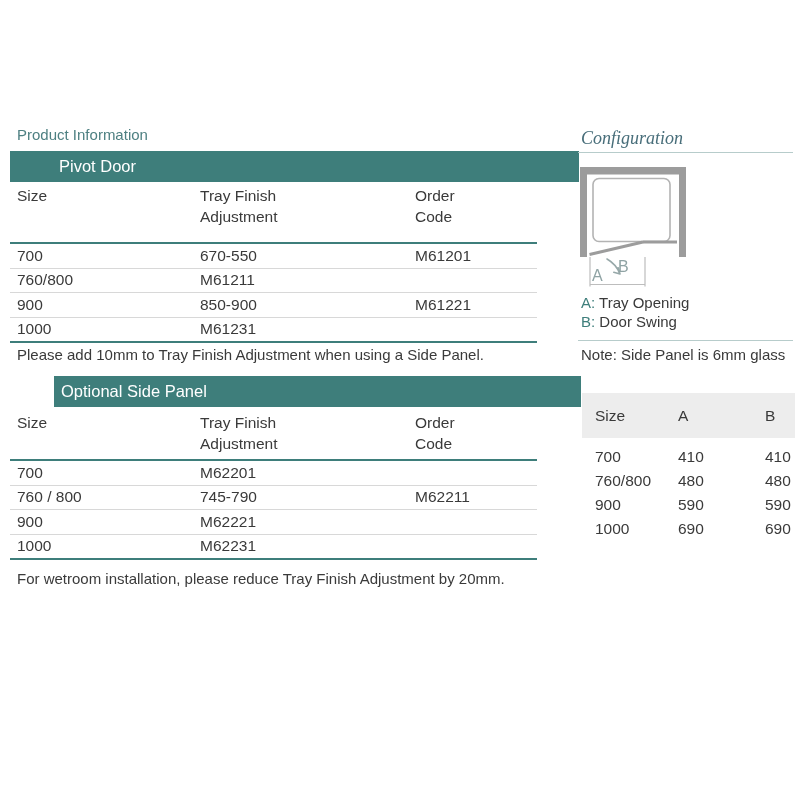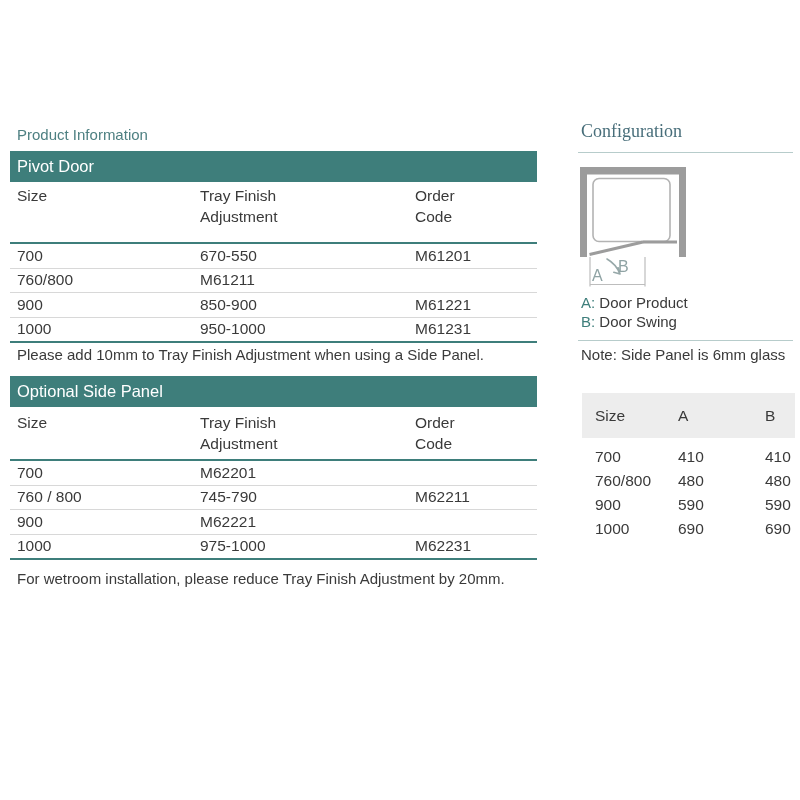--- a/index.html
+++ b/index.html
@@ -10,22 +10,22 @@
   
   .left-col { position:absolute; left:10px; top:120px; width:527px; }
   .section-title {
     position:absolute; left:7px; top:6px; font-size:15px; color:#4e8082;
   }
   .band {
     position:absolute; left:0; width:527px; height:31px;
     background:#3e7e7b; color:#ffffff; font-size:16.5px; line-height:31px;
   }
   .band span { padding-left:7px; }
-  .band1 { top:31px; }
-  .band2 { top:256px; }
+  .band1 { top:31px;padding-left:42px; }
+  .band2 { top:256px;margin-left:44px; }
   .thead {
     position:absolute; left:0; width:527px;
     display:grid; grid-template-columns:190px 215px 1fr;
     font-size:15.5px; line-height:21px; color:#3a3a3a;
   }
   .thead1 { top:65px; }
   .thead2 { top:292px; }
   .thead .hcell:first-child { padding-left:7px; }
   .tbody {
     position:absolute; left:0; width:527px;
@@ -39,22 +39,22 @@
     border-bottom:1px solid #d8d8d8; font-size:15.5px;
   }
   .trow:last-child { border-bottom:none; }
   .trow .tcell:first-child { padding-left:7px; }
   .tnote { position:absolute; left:7px; width:515px; font-size:15px; color:#3a3a3a; }
   .tnote1 { top:226px; }
   .tnote2 { top:450px; }
   
   .right-col { position:absolute; left:578px; top:120px; width:217px; }
   .config-title {
-    position:absolute; left:3px; top:1px;
-    font-family:"Liberation Serif", serif; 
+    position:absolute; left:3px; top:8px;
+    font-family:"Liberation Serif", serif; font-style:italic;
     font-size:18px; color:#486e7a;
   }
   .hline { position:absolute; left:0; width:215px; border-top:1px solid #b7cccb; }
   .hline1 { top:32px; }
   .hline2 { top:220px; }
   .diagram { position:absolute; left:2px; top:47px; }
   .legend { position:absolute; left:3px; top:174px; font-size:15px; line-height:18.5px; }
   .legend .key { color:#3e7e7b; }
   .right-note { position:absolute; left:3px; top:226px; font-size:15px; color:#3a3a3a; }
   .dims-table { position:absolute; left:0; top:273px; width:217px; }
@@ -107,21 +107,20 @@
           <div class="tcell">760/800</div>
           <div class="tcell">M61211</div>
         </div>
         <div class="trow">
           <div class="tcell">900</div>
           <div class="tcell">850-900</div>
           <div class="tcell">M61221</div>
         </div>
         <div class="trow">
           <div class="tcell">1000</div>
-          <div class="tcell">950-1000</div>
           <div class="tcell">M61231</div>
         </div>
       </div>
     <div class="tnote tnote1">Please add 10mm to Tray Finish Adjustment when using a Side Panel.</div>
 
     <div class="band band2">
       <span>Optional Side Panel</span>
     </div>
     <div class="thead thead2">
         <div class="hcell">
@@ -146,21 +145,20 @@
           <div class="tcell">760 / 800</div>
           <div class="tcell">745-790</div>
           <div class="tcell">M62211</div>
         </div>
         <div class="trow">
           <div class="tcell">900</div>
           <div class="tcell">M62221</div>
         </div>
         <div class="trow">
           <div class="tcell">1000</div>
-          <div class="tcell">975-1000</div>
           <div class="tcell">M62231</div>
         </div>
       </div>
     <div class="tnote tnote2">For wetroom installation, please reduce Tray Finish Adjustment by 20mm.</div>
   </div>
 
   <div class="right-col">
 
     <div class="config-title">Configuration</div>
     <div class="hline hline1"></div>
@@ -183,21 +181,21 @@
 
       <path d="M 27 92 Q 36 97 40 107 M 40 107 l -1.8 -6.2 M 40 107 l -6.2 -1.8" fill="none" stroke="#97a8a9" stroke-width="1.6" stroke-linecap="round"></path>
 
       <text x="12" y="114" font-size="16" fill="#8fa3a4">A</text>
       <text x="38" y="105" font-size="16" fill="#8fa3a4">B</text>
     </svg>
 
     <div class="legend">
       <div>
         <span class="key">A:</span>
-        <span>Door Product</span>
+        <span>Tray Opening</span>
       </div>
       <div>
         <span class="key">B:</span>
         <span>Door Swing</span>
       </div>
     </div>
 
     <div class="hline hline2"></div>
 
     <div class="right-note">Note: Side Panel is 6mm glass</div>

